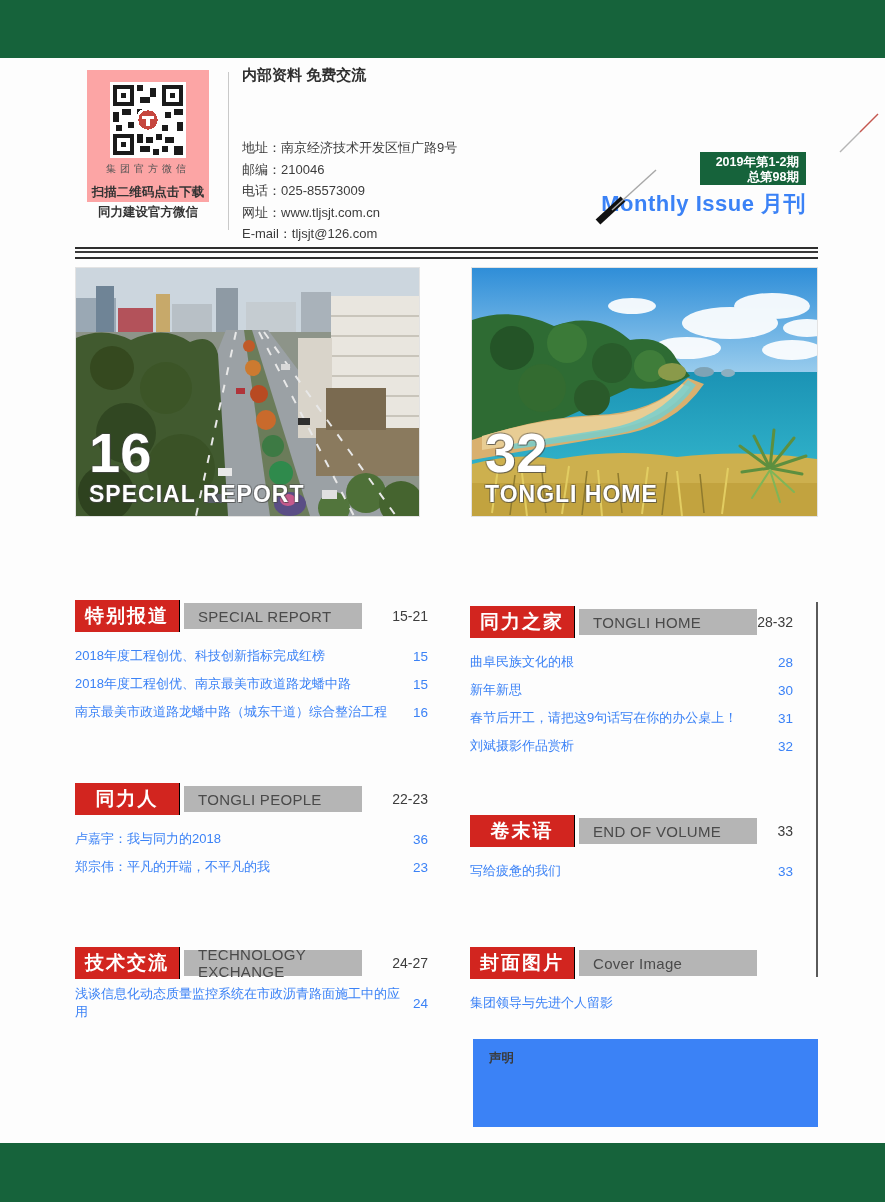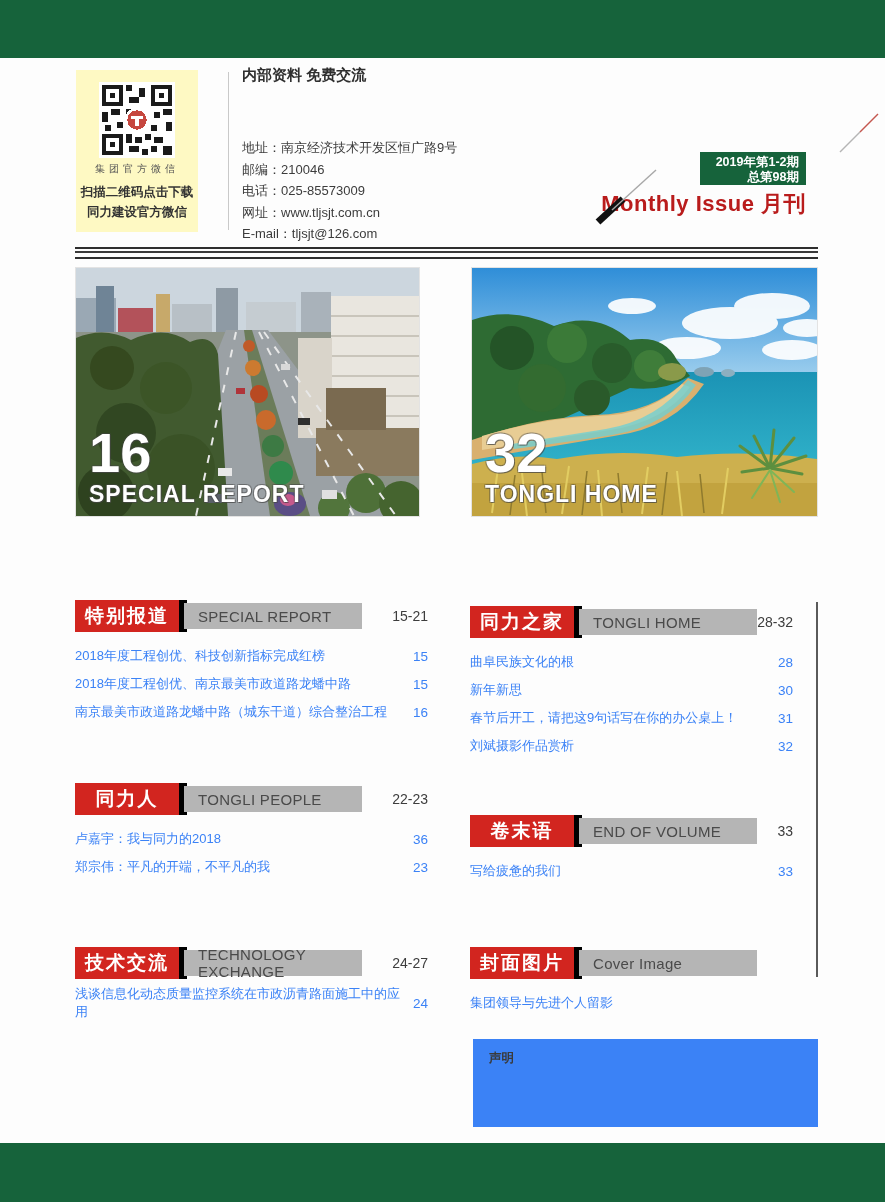--- a/index.html
+++ b/index.html
@@ -3,33 +3,33 @@
 <meta charset="utf-8">
 <style>
   html,body{margin:0;padding:0;background:#ffffff;}
   .page{position:relative;width:885px;height:1202px;background:#fdfdfd;overflow:hidden;
         font-family:"Liberation Sans","DejaVu Sans",sans-serif;color:#3f3f3f;}
   .greenbar{position:absolute;left:0;width:885px;background:#16633B;}
   .bar-top{top:0;height:58px;}
   .bar-bottom{top:1143px;height:59px;}
 
   
-  .qr-panel{position:absolute;left:76px;top:70px;width:122px;height:162px;background:#fef9c3;}
+  .qr-panel{position:absolute;left:87px;top:70px;width:122px;height:132px;background:#fca5a5;}
   .qr-box{position:absolute;left:23px;top:12px;width:76px;height:76px;background:#ffffff;}
   .qr-caption{position:absolute;left:0;top:92px;width:122px;text-align:center;
               font-size:10px;letter-spacing:4px;color:#555;}
   .qr-note{position:absolute;left:0;top:112px;width:122px;text-align:center;
            font-size:12.5px;font-weight:bold;color:#333;line-height:20px;}
   .vdiv{position:absolute;left:228px;top:72px;width:1px;height:158px;background:#c9c9c9;}
   .notice{position:absolute;left:242px;top:66px;font-size:15px;font-weight:bold;color:#2f2f2f;}
   .contact{position:absolute;left:242px;top:137px;font-size:13px;line-height:21.5px;color:#3c3c3c;}
   .issue-badge{position:absolute;right:79px;top:152px;width:106px;height:33px;background:#16633B;
                color:#fff;font-size:12.5px;font-weight:bold;text-align:right;box-sizing:border-box;
                padding:3px 7px 0 12px;line-height:15px;}
-  .monthly{position:absolute;right:79px;top:189px;font-size:22px;font-weight:bold;color:#b91c1c;
+  .monthly{position:absolute;right:79px;top:189px;font-size:22px;font-weight:bold;color:#3b82f6;
            letter-spacing:0.5px;}
   .pen-svg{position:absolute;left:560px;top:100px;}
   .rule{position:absolute;left:75px;top:247px;width:743px;height:12px;
         background:linear-gradient(#2e2e2e 0 2px,transparent 2px 4px,#3a3a3a 4px 6px,
                    transparent 6px 10px,#2e2e2e 10px 12px);}
 
   
   .photo{position:absolute;top:267px;height:250px;border:1px solid #e3e3e3;box-sizing:border-box;}
   .photo1{left:75px;width:345px;}
   .photo2{left:471px;width:347px;}
@@ -42,21 +42,21 @@
              text-shadow:1px 1px 0 rgba(70,70,70,.65),-1px -1px 0 rgba(70,70,70,.35),
                          1px -1px 0 rgba(70,70,70,.35),-1px 1px 0 rgba(70,70,70,.35);}
 
   
   .toc-col{position:absolute;top:600px;}
   .toc-left{left:75px;width:353px;height:430px;}
   .toc-right{left:470px;width:323px;height:430px;}
   .toc-section{position:absolute;left:0;width:100%;}
   .sec-header{position:relative;height:32px;}
   .sec-red{position:absolute;left:0;top:0;width:104px;height:32px;background:#D2251F;
-           border-right:8px solid #000000;color:#fff;font-size:19px;font-weight:bold;
+           border-right:1px solid #000000;color:#fff;font-size:19px;font-weight:bold;
            letter-spacing:2px;display:flex;align-items:center;justify-content:center;}
   .sec-gray{position:absolute;left:109px;top:3px;width:164px;height:26px;background:#b5b5b5;
             color:#4a4a4a;font-size:15px;display:flex;align-items:center;padding-left:14px;
             letter-spacing:0.3px;}
   .sec-pages{position:absolute;right:0;top:0;height:32px;line-height:32px;font-size:14px;color:#3d3d3d;}
   .toc-items{margin-top:10px;}
   .toc-item{display:flex;justify-content:space-between;align-items:center;height:28px;
             font-size:13px;color:#3b82f6;}
   .item-page{font-size:13.5px;}
   .toc-vrule{position:absolute;left:816px;top:602px;width:2px;height:375px;background:#5a5a5a;}

